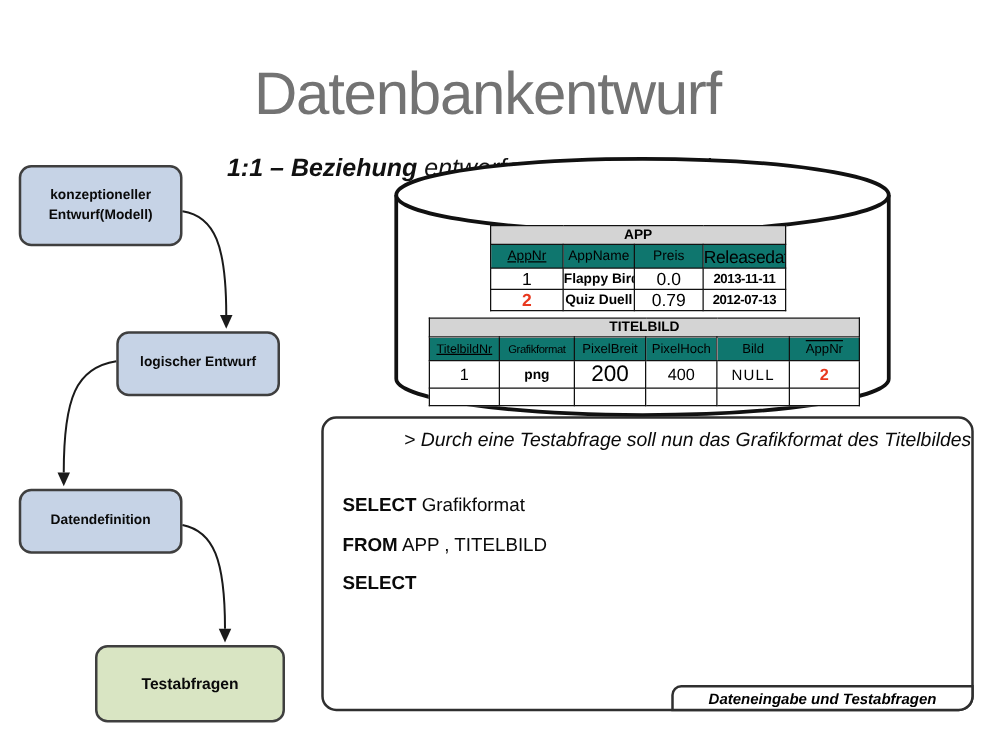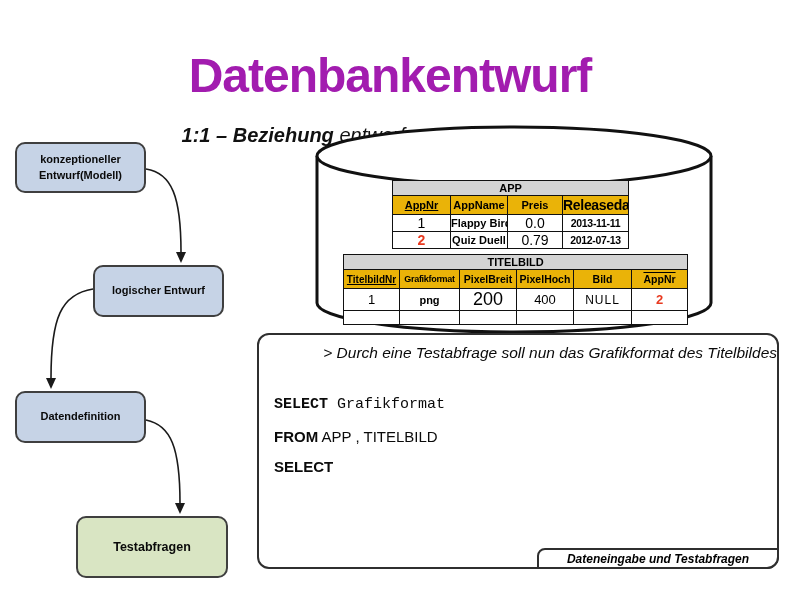--- a/index.html
+++ b/index.html
@@ -3,51 +3,51 @@
 <meta charset="utf-8">
 <style>
   html,body{margin:0;padding:0;background:#888;}
   .slide{
     position:relative;width:800px;height:600px;background:#ffffff;overflow:hidden;
     font-family:"Liberation Sans",sans-serif;color:#000;
   }
   
   .title{
     position:absolute;top:16px;left:0;width:780px;text-align:center;
-    font-size:48px;font-weight:700;letter-spacing:-1px;color:#a21caf;
+    font-size:48px;font-weight:400;letter-spacing:-1px;color:#737373;
   }
   .subtitle{
     position:absolute;top:84px;left:0;width:790px;text-align:center;
     font-size:20px;font-style:italic;color:#111;margin-top:40px;
   }
   .subtitle .lead{font-weight:bold;}
   
   .flow-box{
     position:absolute;box-sizing:border-box;border:2px solid #3f3f3f;border-radius:10px;
     display:flex;flex-direction:column;align-items:center;justify-content:center;
     font-weight:bold;font-size:11px;line-height:1.45;text-align:center;color:#0a0a0a;
   }
   .blue{background:#c6d3e6;}
   .green{background:#d9e5c3;}
-  .b1{left:15px;top:142px;width:131px;height:51px;}
+  .b1{left:15px;top:132px;width:131px;height:65px;}
   .b2{left:93px;top:265px;width:131px;height:52px;}
   .b3{left:15px;top:391px;width:131px;height:52px;}
   .b4{left:76px;top:516px;width:152px;height:62px;font-size:12.5px;}
   svg.overlay{position:absolute;left:0;top:0;z-index:1;}
   
   .dbtable{
     position:absolute;border-collapse:collapse;table-layout:fixed;z-index:3;background:#fff;
     font-family:"Liberation Sans",sans-serif;
   }
   .dbtable td,.dbtable th{
     border:1.5px solid #111;text-align:center;vertical-align:middle;
     padding:0;overflow:hidden;white-space:nowrap;
   }
   .dbtable .tname{background:#d4d4d4;font-size:11px;font-weight:bold;height:14px;}
-  .dbtable .hdr th{background:#eab308;font-size:11px;font-weight:bold;height:18px;text-align:center;}
+  .dbtable .hdr th{background:#0f766e;font-size:11px;font-weight:normal;height:18px;text-align:center;}
   .dbtable .hdr th.small{font-size:14px;letter-spacing:-0.3px;}
   .dbtable .pk{text-decoration:underline;}
   .dbtable .fk{text-decoration:overline;}
   .app{left:392px;top:180px;width:236px;}
   .titelbild{left:343px;top:254px;width:344px;}
   .num{font-size:14px;}
   .txt{font-size:11px;font-weight:bold;}
   .date{font-size:10.5px;font-weight:bold;letter-spacing:-0.3px;}
   .red{color:#e8391f;font-weight:bold;}
   .nullv{font-size:12px;letter-spacing:1px;}
@@ -56,21 +56,21 @@
   .titelbild tr.empty{height:14px;}
   
   .query-panel{
     position:absolute;left:257px;top:333px;width:522px;height:236px;box-sizing:border-box;
     border:2px solid #2f2f2f;border-radius:12px;background:#fff;z-index:2;
   }
   .query-desc{
     margin:9px 0 0 15px;font-size:15.5px;font-style:italic;line-height:1.22;color:#0a0a0a;text-align:right;
   }
   .sql-line{margin:0 0 0 15px;font-size:15px;color:#0a0a0a;}
-  .sql-1{margin-top:33px;font-family:Liberation Mono, monospace;}
+  .sql-1{margin-top:33px;}
   .sql-2{margin-top:15px;}
   .sql-3{margin-top:13px;}
   .kw{font-weight:bold;}
   .footer-label{
     position:absolute;right:-2px;bottom:-2px;width:242px;height:21px;box-sizing:border-box;
     border:2px solid #2f2f2f;border-radius:8px 0 12px 0;background:#fff;
     display:flex;align-items:center;justify-content:center;
     font-size:12px;font-weight:bold;font-style:italic;
   }
 </style>

